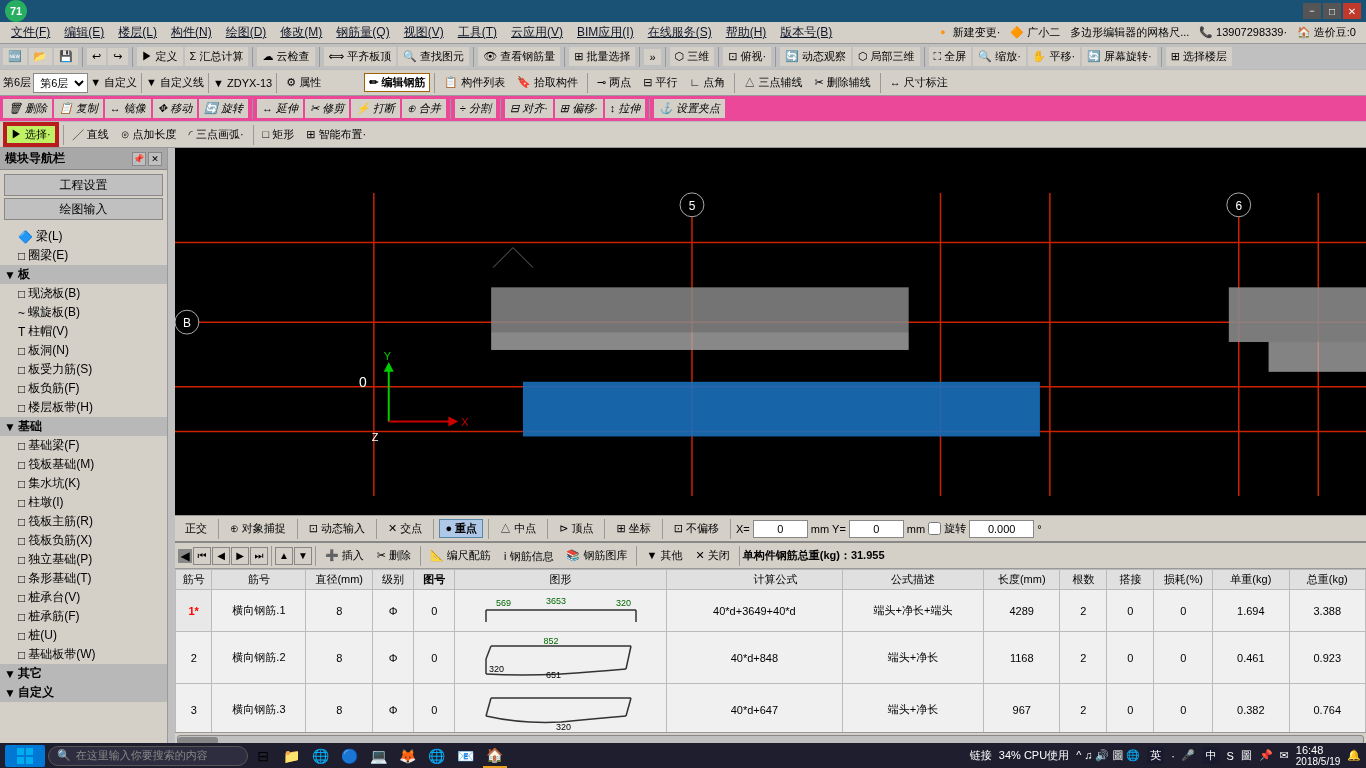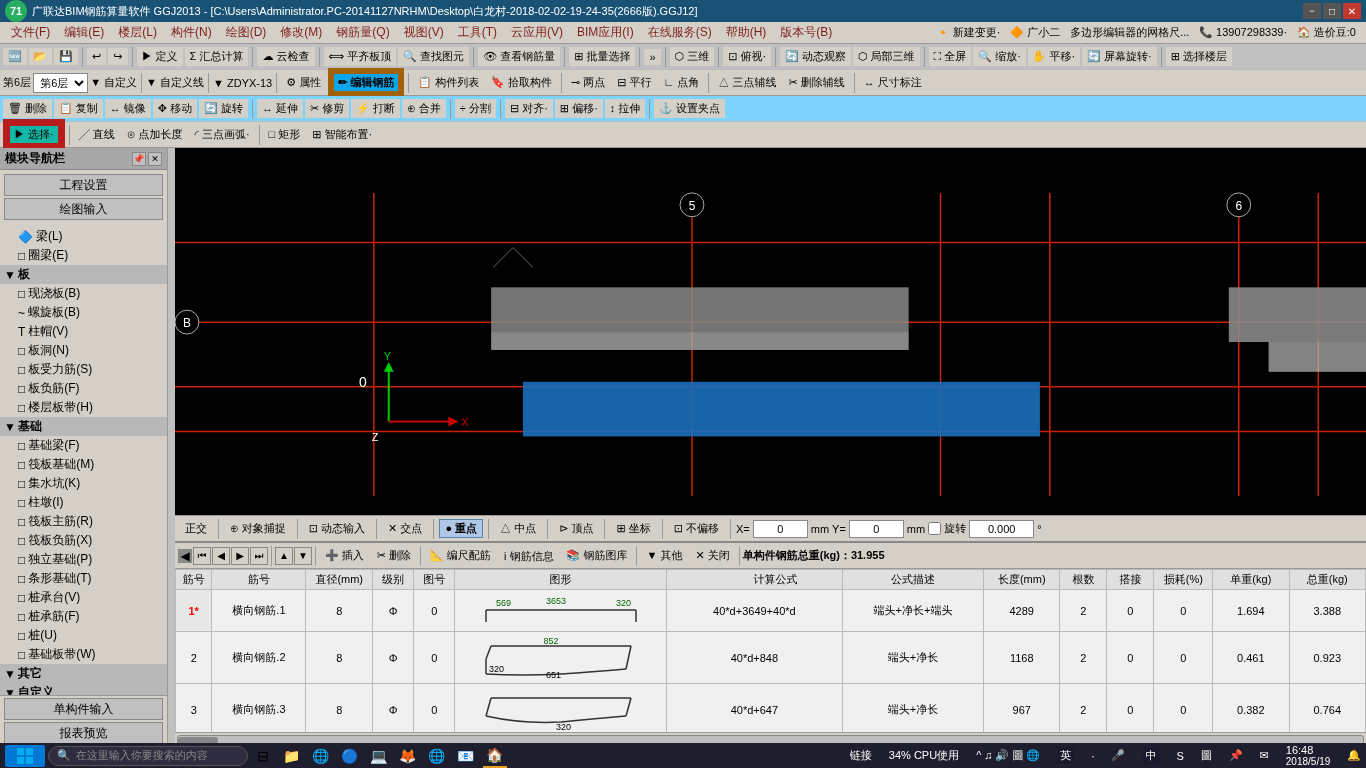--- a/index.html
+++ b/index.html
@@ -7,21 +7,21 @@
     
     
     .title-bar { background: #1a5276; color: white; height: 22px; display: flex; align-items: center; justify-content: space-between; padding: 0 5px; font-size: 11px; }
     .title-bar-left { display: flex; align-items: center; gap: 5px; }
     .title-bar-right { display: flex; gap: 2px; }
     .title-btn { width: 18px; height: 16px; background: #555; color: white; display: flex; align-items: center; justify-content: center; font-size: 10px; cursor: pointer; }
     .title-btn.close { background: #c0392b; }
     
     
     .menu-bar { background: #d4d0c8; height: 22px; display: flex; align-items: center; padding: 0 5px; border-bottom: 1px solid #999; font-size: 12px; gap: 2px; }
-    .menu-item { padding: 2px 6px; cursor: pointer; color: #7f1d1d; }
+    .menu-item { padding: 2px 6px; cursor: pointer; color: #0f172a; text-decoration: underline; }
     .toolbar-row { height: 26px; display: flex; align-items: center; padding: 0 3px; gap: 2px; border-bottom: 1px solid #bbb; }
     .toolbar-btn { padding: 1px 4px; background: #d4d0c8; border: 1px solid transparent; cursor: pointer; font-size: 11px; white-space: nowrap; display: flex; align-items: center; gap: 2px; }
     .toolbar-btn.active { background: #b8d4e8; border: 1px solid #5588aa; }
     .separator { width: 1px; height: 20px; background: #999; margin: 0 2px; }
     
     
     .layer-toolbar { height: 26px; display: flex; align-items: center; padding: 0 3px; gap: 2px; background: #d4d0c8; border-bottom: 1px solid #999; }
     .layer-select { height: 20px; font-size: 11px; background: white; border: 1px solid #888; padding: 0 2px; }
     
     
@@ -54,21 +54,21 @@
     
     .status-bar { height: 22px; background: #d4d0c8; border-top: 1px solid #999; display: flex; align-items: center; padding: 0 5px; font-size: 11px; gap: 10px; position: fixed; bottom: 25px; left: 0; right: 0; }
     .status-item { white-space: nowrap; }
     
     
     .taskbar { height: 25px; background: #1e1e2e; position: fixed; bottom: 0; left: 0; right: 0; display: flex; align-items: center; padding: 0 5px; gap: 3px; }
     .taskbar-start { width: 40px; height: 22px; background: #0078d4; display: flex; align-items: center; justify-content: center; cursor: pointer; border-radius: 2px; }
     .taskbar-search { flex: 0 0 200px; height: 20px; background: #2d2d3f; border: 1px solid #555; border-radius: 10px; display: flex; align-items: center; padding: 0 8px; color: #888; font-size: 11px; }
     .taskbar-icons { display: flex; gap: 5px; align-items: center; }
     .taskbar-icon { width: 24px; height: 24px; display: flex; align-items: center; justify-content: center; cursor: pointer; font-size: 14px; }
-    .taskbar-right { margin-left: auto; display: flex; align-items: center; gap: 17px; font-size: 11px; color: white; }
+    .taskbar-right { margin-left: auto; display: flex; align-items: center; gap: 7px; font-size: 11px; color: white; }
     .taskbar-time { text-align: right; }
     
     .rebar-nav-btn { width: 18px; height: 18px; background: #d4d0c8; border: 1px solid #888; display: flex; align-items: center; justify-content: center; cursor: pointer; font-size: 10px; }
     .coord-input { width: 55px; height: 18px; border: 1px solid #888; background: white; text-align: center; font-size: 11px; }
     
     .toolbar-btn2 { padding: 1px 5px; background: #d4d0c8; border: 1px solid transparent; cursor: pointer; font-size: 11px; white-space: nowrap; }
     .toolbar-btn2.active { background: #b0c8e8; border: 1px solid #5588aa; font-weight: bold; }
     
     .green-circle { width: 22px; height: 22px; background: #27ae60; border-radius: 50%; display: flex; align-items: center; justify-content: center; color: white; font-size: 11px; font-weight: bold; }
     
@@ -82,21 +82,20 @@
     .right-content { display: flex; flex-direction: column; flex: 1; overflow: hidden; }
   </style>
 </head>
 <body>
 
 <div class="main-wrapper">
 
   <div class="title-bar">
     <div class="title-bar-left">
       <div class="green-circle">71</div>
-      <span>广联达BIM钢筋算量软件 GGJ2013 - [C:\Users\Administrator.PC-20141127NRHM\Desktop\白龙村-2018-02-02-19-24-35(2666版).GGJ12]</span>
     </div>
     <div class="title-bar-right">
       <div class="title-btn">－</div>
       <div class="title-btn">□</div>
       <div class="title-btn close">✕</div>
     </div>
   </div>
 
   <div class="menu-bar">
     <span class="menu-item">文件(F)</span>
@@ -164,36 +163,36 @@
     <select class="layer-select">
       <option>第6层</option>
     </select>
     <span style="font-size:11px;">▼ 自定义</span>
     <div class="separator"></div>
     <span style="font-size:11px;">▼ 自定义线</span>
     <div class="separator"></div>
     <span style="font-size:11px;">▼ ZDYX-13</span>
     <div class="separator"></div>
     <span class="toolbar-btn">⚙ 属性</span>
-    <span class="toolbar-btn active" style="background:#0ea5e9; border:6px solid #a16207; font-weight:bold;">✏ 编辑钢筋</span>
+    <span class="toolbar-btn active" style="background:#ffffff; border:1px solid #a16207; font-weight:bold;margin-left:36px;">✏ 编辑钢筋</span>
     <div class="separator"></div>
     <span class="toolbar-btn">📋 构件列表</span>
     <span class="toolbar-btn">🔖 拾取构件</span>
     <div class="separator"></div>
     <span class="toolbar-btn">⊸ 两点</span>
     <span class="toolbar-btn">⊟ 平行</span>
     <span class="toolbar-btn">∟ 点角</span>
     <div class="separator"></div>
     <span class="toolbar-btn">△ 三点辅线</span>
     <span class="toolbar-btn">✂ 删除辅线</span>
     <div class="separator"></div>
     <span class="toolbar-btn">↔ 尺寸标注</span>
   </div>
 
-  <div class="toolbar-row" style="background:#7dd3fc;">
+  <div class="toolbar-row" style="background:#ec4899;font-style:italic;">
     <span class="toolbar-btn">🗑 删除</span>
     <span class="toolbar-btn">📋 复制</span>
     <span class="toolbar-btn">↔ 镜像</span>
     <span class="toolbar-btn">✥ 移动</span>
     <span class="toolbar-btn">🔄 旋转</span>
     <div class="separator"></div>
     <span class="toolbar-btn">↔ 延伸</span>
     <span class="toolbar-btn">✂ 修剪</span>
     <span class="toolbar-btn">⚡ 打断</span>
     <span class="toolbar-btn">⊕ 合并</span>
@@ -201,21 +200,21 @@
     <span class="toolbar-btn">÷ 分割</span>
     <div class="separator"></div>
     <span class="toolbar-btn">⊟ 对齐·</span>
     <span class="toolbar-btn">⊞ 偏移·</span>
     <span class="toolbar-btn">↕ 拉伸</span>
     <div class="separator"></div>
     <span class="toolbar-btn">⚓ 设置夹点</span>
   </div>
 
   <div class="draw-toolbar">
-    <span class="toolbar-btn active" style="background:#14b8a6; border:7px solid #b91c1c;">▶ 选择·</span>
+    <span class="toolbar-btn active" style="background:#bef264; border:4px solid #b91c1c;">▶ 选择·</span>
     <div class="separator"></div>
     <span class="toolbar-btn">╱ 直线</span>
     <span class="toolbar-btn">⊙ 点加长度</span>
     <span class="toolbar-btn">◜ 三点画弧·</span>
     <div class="separator"></div>
     <span class="toolbar-btn">□ 矩形</span>
     <span class="toolbar-btn">⊞ 智能布置·</span>
   </div>
 
   <div class="content-area" style="height: calc(768px - 22px - 22px - 26px - 26px - 26px - 26px - 22px - 25px); display:flex; flex-direction:row;">
@@ -334,24 +333,20 @@
           <span>其它</span>
         </div>
 
         <div class="panel-section-header">
           <span>▼</span>
           <span>自定义</span>
         </div>
 
       </div>
 
-      <div style="margin-top:auto; border-top:1px solid #999;">
-        <div class="section-btn">单构件输入</div>
-        <div class="section-btn">报表预览</div>
-      </div>
     </div>
 
     <div class="right-content">
 
       <div class="canvas-area" style="flex:1; min-height:200px;">
         <svg class="cad" viewBox="0 0 1198 305" xmlns="http://www.w3.org/2000/svg">
 
           <rect width="1198" height="305" fill="#000"></rect>
 
           <line x1="0" y1="50" x2="1198" y2="50" stroke="#cc2200" stroke-width="1.5"></line>
@@ -454,21 +449,21 @@
         </div>
 
         <div class="rebar-table">
           <table>
             <thead>
               <tr>
                 <th style="width:30px;">筋号</th>
                 <th style="width:80px;">筋号</th>
                 <th style="width:55px;">直径(mm)</th>
                 <th style="width:35px;">级别</th>
-                <th style="width:35px;">图号</th>
+                <th style="width:35px;font-weight:bold;">图号</th>
                 <th style="width:180px;">图形</th>
                 <th style="width:150px;padding-left:46px;">计算公式</th>
                 <th style="width:120px;">公式描述</th>
                 <th style="width:65px;">长度(mm)</th>
                 <th style="width:40px;">根数</th>
                 <th style="width:40px;">搭接</th>
                 <th style="width:50px;">损耗(%)</th>
                 <th style="width:65px;">单重(kg)</th>
                 <th style="width:65px;">总重(kg)</th>
               </tr>

